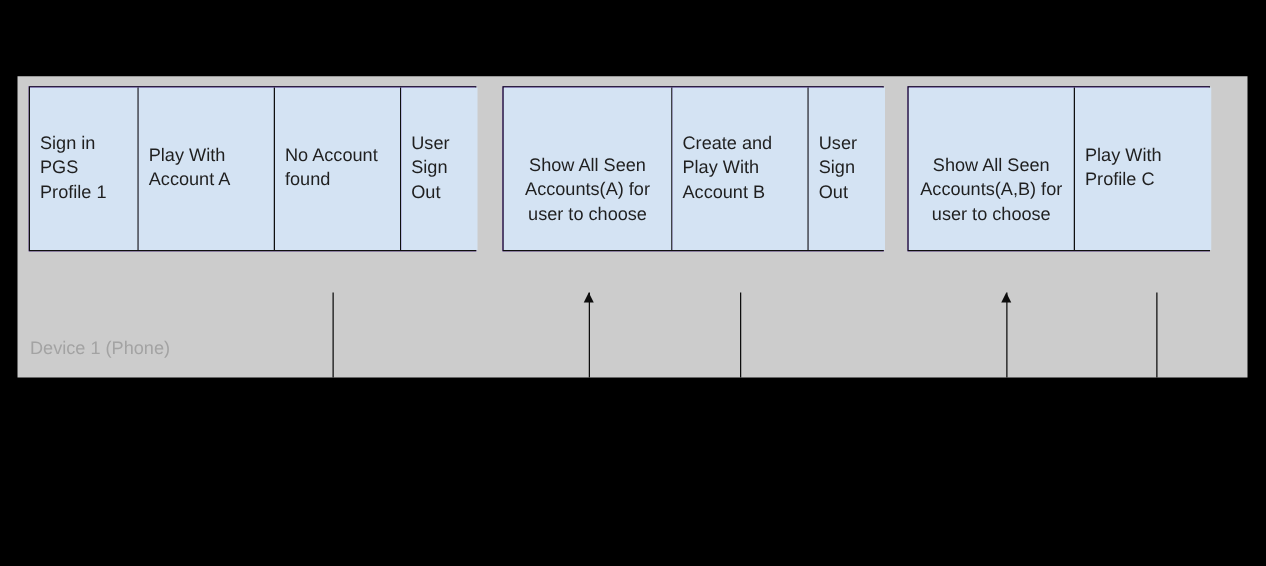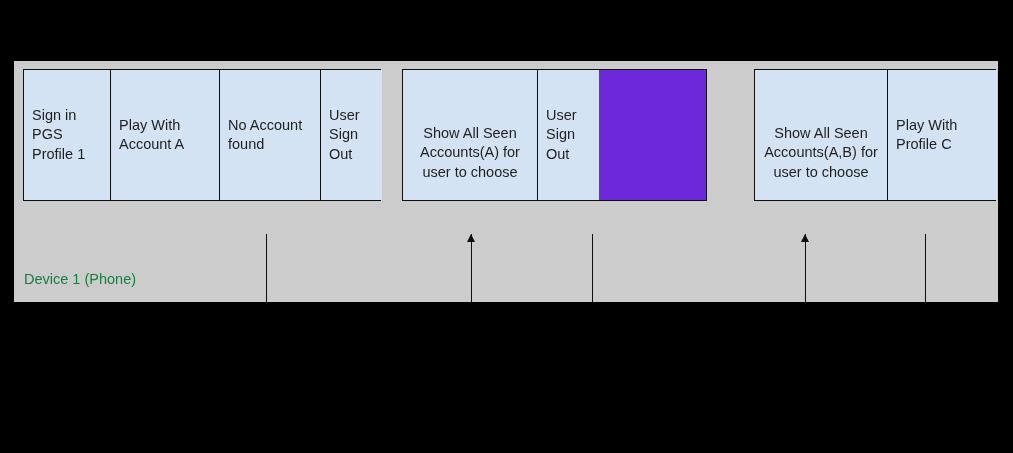--- a/index.html
+++ b/index.html
@@ -26,21 +26,21 @@
     top: 61px;
     width: 984px;
     height: 241px;
     background: #cccccc;
   }
   .lane-label {
     position: absolute;
     left: 24px;
     top: 272px;
     font-size: 14.5px;
-    color: #15803d;
+    color: #a3a3a3;
     line-height: 1;
     white-space: nowrap;
   }
   
   .group {
     position: absolute;
     top: 69px;
     height: 132px;
     box-sizing: border-box;
     border: 1.4px solid #0f0f0f;
@@ -102,25 +102,28 @@
           <div class="txt">No Account found</div>
         </div>
         <div class="act left" style="width: 61px; flex: 0 0 61px;">
           <div class="txt">User Sign Out</div>
         </div>
       </div>
       <div class="group" style="left: 402px; width: 305px;">
         <div class="act center" style="width: 135px; flex: 0 0 135px;">
           <div class="txt">Show All Seen Accounts(A) for user to choose</div>
         </div>
+        <div class="act left" style="width: 109px; flex: 0 0 109px;">
+          <div class="txt">Create and Play With Account B</div>
+        </div>
         <div class="act left" style="width: 61px; flex: 0 0 61px;">
           <div class="txt">User Sign Out</div>
         </div>
       </div>
-      <div class="group" style="left: 754px; width: 242px;">
+      <div class="group" style="left: 726px; width: 242px;">
         <div class="act center" style="width: 133px; flex: 0 0 133px;">
           <div class="txt">Show All Seen Accounts(A,B) for user to choose</div>
         </div>
         <div class="act left" style="width: 109px; flex: 0 0 109px;">
           <div class="txt">Play With Profile C</div>
         </div>
       </div>
     </div>
 
   <div id="connectors-host">

